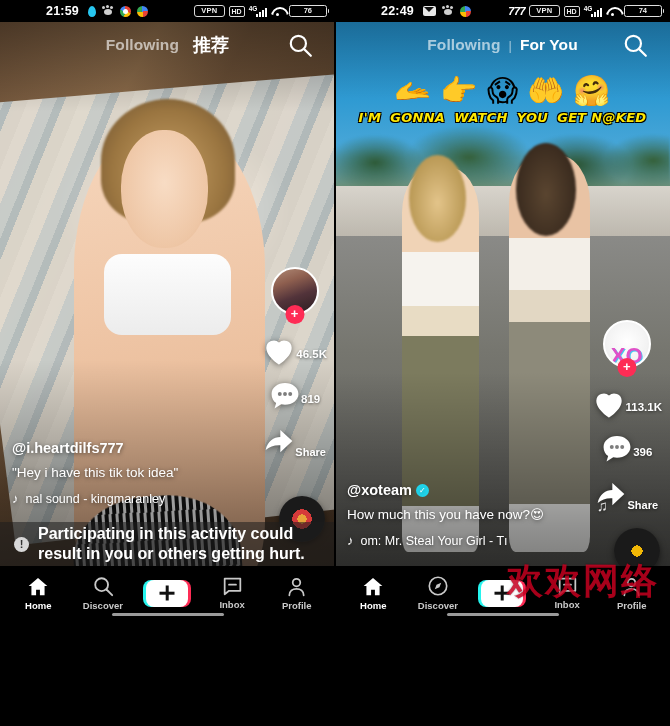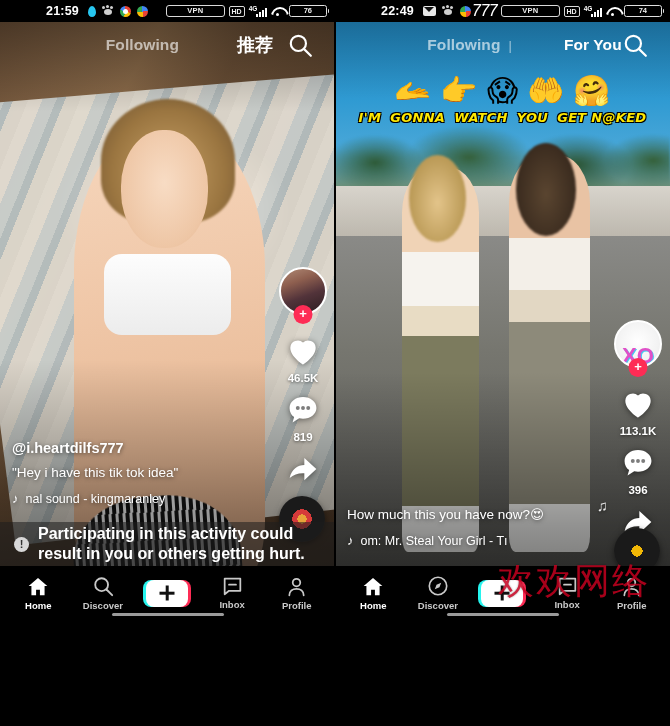--- a/index.html
+++ b/index.html
@@ -28,22 +28,22 @@
      position:relative;}
   .ico-chrome:after{content:"";position:absolute;left:3px;top:3px;width:5px;height:5px;
      border-radius:50%;background:#fff;}
   .ico-photos{width:11px;height:11px;border-radius:50%;
      background:conic-gradient(#4285f4 0 25%,#ea4335 25% 50%,#fbbc05 50% 75%,#34a853 75% 100%);}
   .ico-mail{width:13px;height:10px;background:#e8e8e8;border-radius:2px;position:relative;}
   .ico-mail:after{content:"";position:absolute;left:1px;top:1px;width:0;height:0;
      border-left:5.5px solid transparent;border-right:5.5px solid transparent;
      border-top:5px solid #111;}
   .sb-badge{border:1.3px solid #dadada;border-radius:3px;font-size:7.5px;
-            padding:0px 20px;line-height:10px;letter-spacing:.3px;color:#f0f0f0;}
-  .sb-777{font-size:16px;font-weight:normal;font-style:italic;letter-spacing:-.5px;color:#fff;}
+            padding:0px 6px;line-height:10px;letter-spacing:.3px;color:#f0f0f0;}
+  .sb-777{font-size:11px;font-weight:bold;font-style:italic;letter-spacing:-.5px;color:#fff;}
   .sb-hd{border:1.3px solid #dadada;border-radius:2px;font-size:7px;padding:0 2px;
          line-height:9px;color:#f0f0f0;}
   .sb-4g{position:relative;display:flex;align-items:flex-end;gap:1px;height:11px;}
   .sb-4g .g{font-size:6.5px;position:absolute;top:-1px;left:0;color:#fff;}
   .sb-4g .bars{display:flex;align-items:flex-end;gap:1px;margin-left:7px;}
   .sb-4g .bars i{width:2px;background:#fff;display:block;}
   .sb-4g .bars i:nth-child(1){height:3px;}
   .sb-4g .bars i:nth-child(2){height:5px;}
   .sb-4g .bars i:nth-child(3){height:7px;}
   .sb-4g .bars i:nth-child(4){height:9px;}
@@ -115,21 +115,21 @@
     filter:blur(.5px);}
   .vidB .g2h{position:absolute;left:54%;top:23%;width:18%;height:15%;
     background:radial-gradient(ellipse at 50% 55%,#5a4530,#2d2017);border-radius:50%;filter:blur(.8px);}
   .vidB .shade{position:absolute;inset:0;
     background:linear-gradient(180deg,rgba(0,0,0,.30) 0%,rgba(0,0,0,0) 16%,
     rgba(0,0,0,0) 60%,rgba(0,0,0,.40) 85%,rgba(0,0,0,.6) 100%);}
 
   
   .header{position:absolute;top:22px;left:0;width:100%;height:46px;z-index:30;
     display:flex;align-items:center;justify-content:center;gap:14px;}
-  .tab{font-size:15.5px;color:rgba(255,255,255,.62);font-weight:600;letter-spacing:.1px;margin-left:44px;}
+  .tab{font-size:15.5px;color:rgba(255,255,255,.62);font-weight:600;letter-spacing:.1px;}
   .tab.zh{font-family:"DejaVu Sans","Liberation Sans",sans-serif;}
   .tab.active{color:#fff;font-weight:bold;}
   .tab.active.zh{font-size:18px;}
   .tab-sep{color:rgba(255,255,255,.55);font-size:13px;margin:0 -6px;}
   .search-btn{position:absolute;right:22px;top:50%;transform:translateY(-50%);
     width:26px;height:26px;}
 
   
   .rail{position:absolute;right:8px;z-index:30;display:flex;flex-direction:column;
         align-items:center;color:#fff;}
@@ -139,21 +139,21 @@
   .avatar{width:48px;height:48px;border-radius:50%;border:2px solid #fff;
           overflow:hidden;box-sizing:border-box;}
   .avA{background:linear-gradient(160deg,#b08a76 0%,#8e5f4f 30%,#52333a 60%,#2b1d20 100%);}
   .avB{background:radial-gradient(circle at 50% 45%,#ffffff 0%,#f3f3f3 60%,#e6e6e6 100%);
        display:flex;align-items:center;justify-content:center;}
   .avB .xo{font-size:22px;font-weight:bold;color:#e050c8;line-height:1;
            text-shadow:1px 1px 0 #45c9f0;margin-top:24px;}
   .plus-badge{position:absolute;left:50%;bottom:-9px;transform:translateX(-50%);
     width:19px;height:19px;border-radius:50%;background:#fe2c55;color:#fff;
     font-size:13px;line-height:18px;text-align:center;font-weight:bold;}
-  .rail-item{display:flex;flex-direction:column;align-items:center;margin-bottom:11px;}
+  .rail-item{display:flex;flex-direction:row;align-items:center;margin-bottom:11px;}
   .rail-count{font-size:11.5px;font-weight:bold;margin-top:2px;
     text-shadow:0 1px 3px rgba(0,0,0,.55);}
   .rail-label{font-size:11px;font-weight:bold;margin-top:19px;
     text-shadow:0 1px 3px rgba(0,0,0,.55);}
   .heart svg,.cmt svg,.shr svg{filter:drop-shadow(0 1px 3px rgba(0,0,0,.5));}
 
   
   .caption{position:absolute;left:12px;z-index:30;color:#fff;width:252px;}
   .capA{bottom:114px;}
   .capB{bottom:72px;}
@@ -215,22 +215,22 @@
   .plus-btn i{position:relative;z-index:3;display:block;width:42px;height:27px;
      background:#fff;border-radius:8px;}
   .plus-btn i:before{content:"";position:absolute;left:50%;top:50%;
      transform:translate(-50%,-50%);width:15px;height:2.6px;background:#111;}
   .plus-btn i:after{content:"";position:absolute;left:50%;top:50%;
      transform:translate(-50%,-50%);width:2.6px;height:15px;background:#111;}
   .home-bar{position:absolute;left:50%;bottom:4px;transform:translateX(-50%);
      width:112px;height:3px;border-radius:2px;background:#9a9a9a;z-index:38;}
 
   
-  .watermark{position:absolute;right:20px;bottom:14px;z-index:45;pointer-events:none;
-     font-size:36px;font-weight:normal;color:#c5001f;opacity:.85;letter-spacing:2px;
+  .watermark{position:absolute;right:11px;bottom:14px;z-index:45;pointer-events:none;
+     font-size:36px;font-weight:bold;color:#c5001f;opacity:.85;letter-spacing:2px;
      font-family:"DejaVu Sans","Liberation Sans",sans-serif;
      text-shadow:0 0 2px rgba(0,0,0,.5);white-space:nowrap;}
   .divider{position:absolute;left:334px;top:0;width:2px;height:726px;background:#000;z-index:50;}
 </style>
 </head>
 <body>
 
 <div class="stage">
 
   <div class="panel">
@@ -465,20 +465,24 @@
         <span class="shr">
           <svg width="32" height="28" viewBox="0 0 24 21">
               <path fill="#fff" d="M2 18c1.5-7 6-9.6 11-9.8V3l9 8.3-9 8.3v-5.2c-4.6-.2-8 .8-11 3.6z"></path>
             </svg>
         </span>
         <span class="rail-label">Share</span>
       </div>
     </div>
 
     <div class="caption capB">
+      <div class="handle">
+        <span>@xoteam</span>
+        <span class="verified">✓</span>
+      </div>
       <div class="desc">How much this you have now?😍</div>
       <div class="music-row">
         <span class="note">♪</span>
         <span>om: Mr. Steal Your Girl - Tı</span>
       </div>
     </div>
 
     <span class="note-float" style="right:62px;bottom:106px;">♫</span>
     <div class="disc discB"></div>
 

